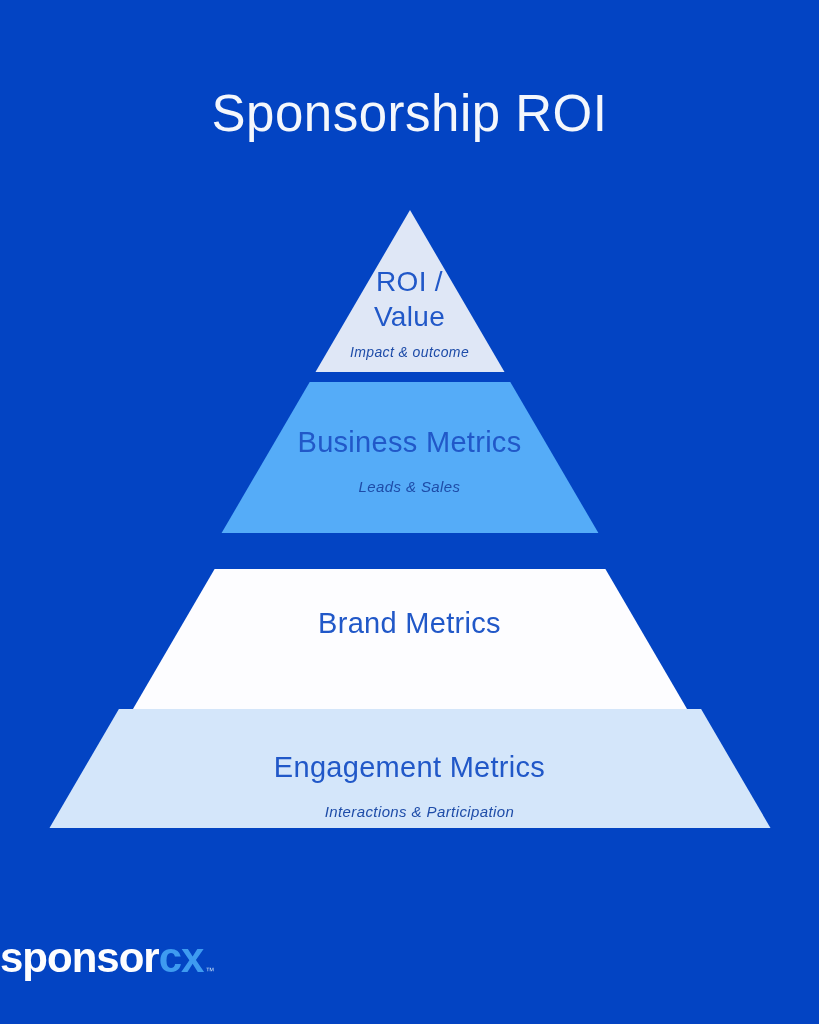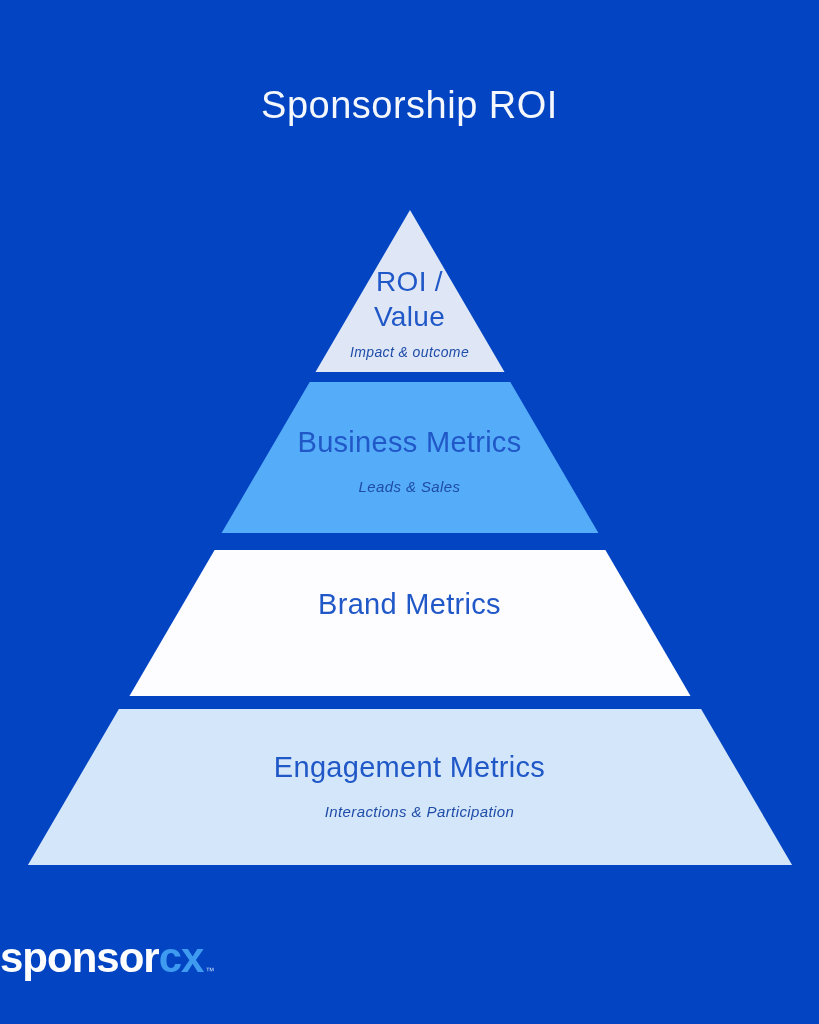--- a/index.html
+++ b/index.html
@@ -10,37 +10,37 @@
     height: 1024px;
     background: var(--background, #0344c3);
     overflow: hidden;
     font-family: "Liberation Sans", sans-serif;
     margin: 0 auto;
   }
   .page-title {
     position: absolute;
     top: 84px; left: 0; right: 0;
     text-align: center;
-    font-size: 38px;
+    font-size: 51px;
     font-weight: 500;
     letter-spacing: 0.5px;
     color: var(--title-text, #f4f7fc);
   }
   .tier {
     position: absolute;
     left: 0;
     width: 819px;
   }
   .tier-1 { top: 210px; height: 162px;
     clip-path: polygon(410px 0px, 504.5px 162px, 315.5px 162px); }
   .tier-2 { top: 382px; height: 151px;
     clip-path: polygon(309.7px 0px, 510.3px 0px, 598.4px 151px, 221.6px 151px); }
-  .tier-3 { top: 550px; height: 146px;
+  .tier-3 { top: 569px; height: 146px;
     clip-path: polygon(214.6px 0px, 605.4px 0px, 695.2px 154px, 124.8px 154px); }
-  .tier-4 { top: 709px; height: 156px;
+  .tier-4 { top: 709px; height: 119px;
     clip-path: polygon(118.9px 0px, 701.1px 0px, 795px 161px, 25px 161px); }
   .tier-heading {
     position: absolute;
     left: 0; right: 0;
     text-align: center;
     font-size: 29px;
     line-height: 36px;
     font-weight: 500;
     letter-spacing: 0.3px;
     color: var(--heading-text, #2158c8);

